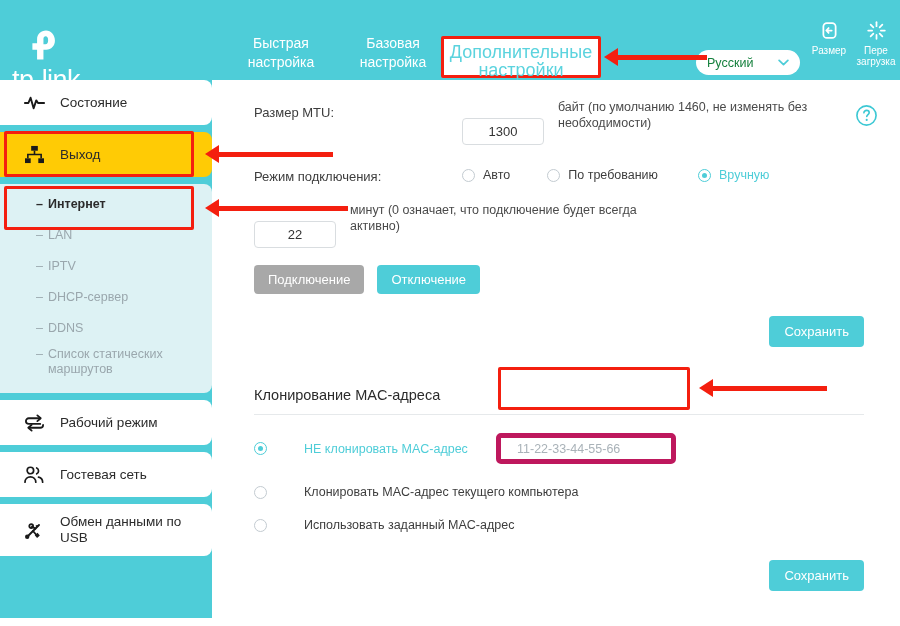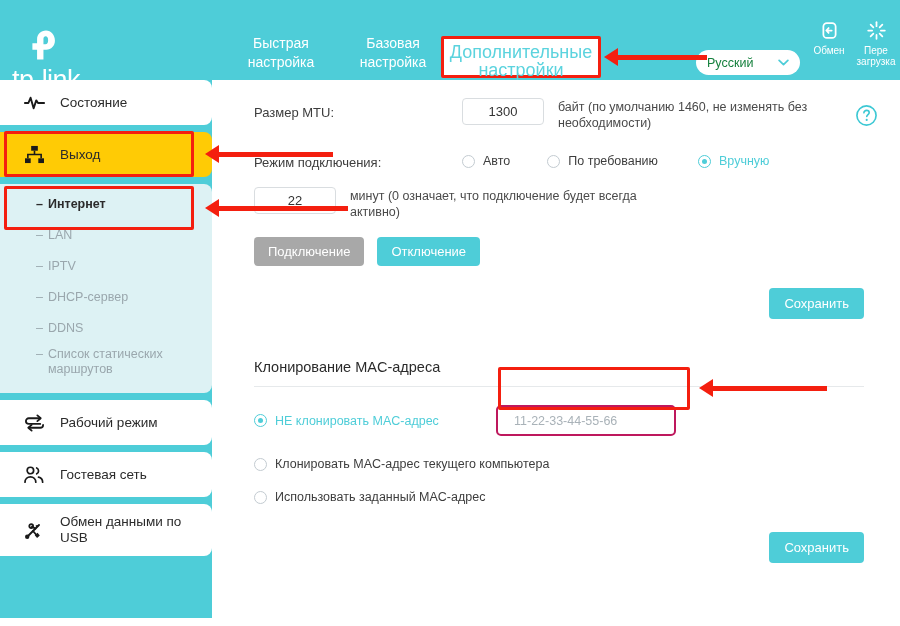--- a/index.html
+++ b/index.html
@@ -158,20 +158,21 @@
     font-size: 13px; color: #3d3d3d; padding-top: 7px;
   }
   .txt-input {
     width: 82px; height: 27px;
     border: 1px solid #d9dde0; border-radius: 4px;
     background: #ffffff;
     font-size: 13px; color: #333333;
     text-align: center;
     font-family: inherit;
     outline: none;
+    margin-top: 20px;
   }
   .hint {
     font-size: 12.5px; color: #4a4a4a;
     line-height: 16px; margin-left: 14px;
     padding-top: 1px; max-width: 295px;
   }
 
   .radio-group { display: flex; align-items: center; padding-top: 6px; gap: 2px; }
   .radio-opt { display: flex; align-items: center; cursor: pointer; }
   .radio {
@@ -202,24 +203,24 @@
   .save-row { display: flex; justify-content: flex-end; margin-top: 22px; }
   .btn-save { padding: 8px 15px; font-size: 13px; }
 
   .section-title {
     font-size: 14.5px; color: #2b2b2b;
     margin-top: 40px; margin-bottom: 11px;
   }
   .divider { height: 1px; background: #e6e9eb; margin-bottom: 18px; }
 
   .mac-row { display: flex; align-items: center; margin-bottom: 21px; }
-  .mac-row .radio-opt { width: 242px; }
+  .mac-row .radio-opt { width: 242px; gap: 29px; }
   .mac-input {
     width: 180px; height: 31px;
-    border: 2px solid #be185d; border-radius: 5px;
+    border: 5px solid #be185d; border-radius: 5px;
     background: #ffffff; font-size: 12.5px;
     color: #333333; padding: 0 16px;
     font-family: inherit; outline: none;
   }
   .mac-input::placeholder { color: #a9b2b8; }
   .mac-row.spaced { margin-bottom: 19px; }
 
   .bottom-strip {
     position: absolute; left: 0; bottom: 0;
     width: 900px; height: 8px; background: #ffffff;
@@ -278,21 +279,21 @@
       </svg>
     </div>
 
     <div class="topicon" id="icon-logout">
       <div class="ti-glyph">
         <svg width="21" height="21" viewBox="0 0 24 24">
           <rect x="5" y="3.5" width="14" height="17" rx="4" ry="4" fill="none" stroke="#ffffff" stroke-width="2"></rect>
           <path d="M14.5 12H8.5M11 9.2L8.3 12l2.7 2.8" stroke="#ffffff" stroke-width="2" fill="none" stroke-linecap="round" stroke-linejoin="round"></path>
         </svg>
       </div>
-      <div class="ti-label">Обмен</div>
+      <div class="ti-label">Размер</div>
     </div>
 
     <div class="topicon" id="icon-reboot">
       <div class="ti-glyph">
         <svg width="21" height="21" viewBox="0 0 24 24">
           <g stroke="#ffffff" stroke-width="2" stroke-linecap="round">
             <line x1="12" y1="2.5" x2="12" y2="7"></line>
             <line x1="12" y1="17" x2="12" y2="21.5"></line>
             <line x1="2.5" y1="12" x2="7" y2="12"></line>
             <line x1="17" y1="12" x2="21.5" y2="12"></line>

